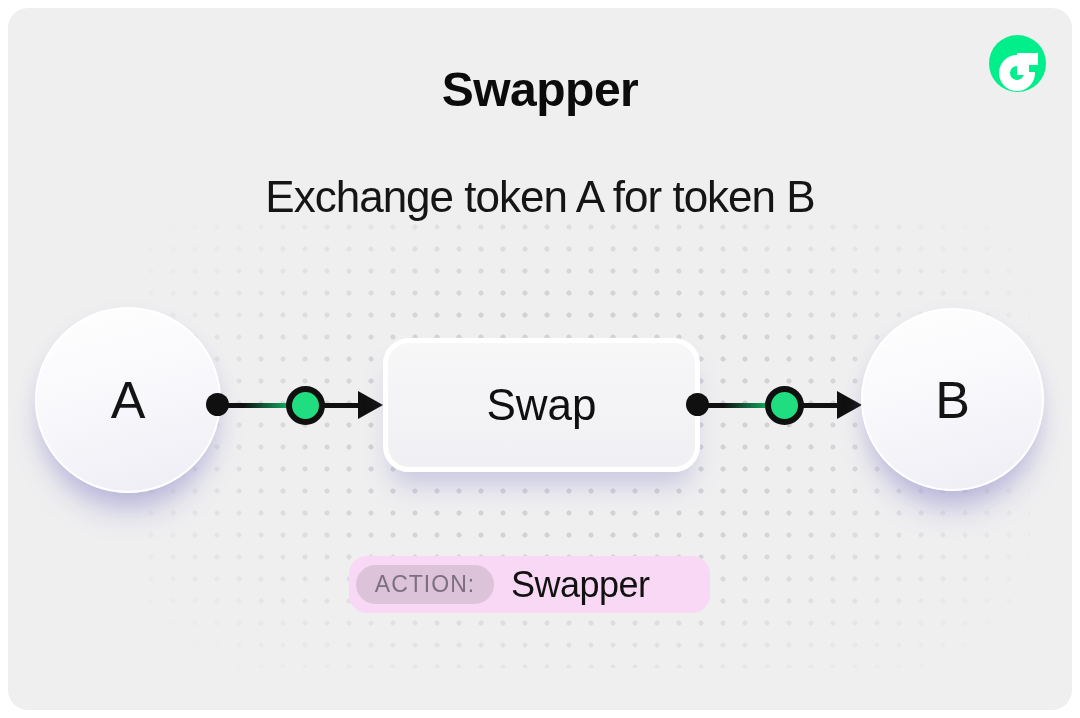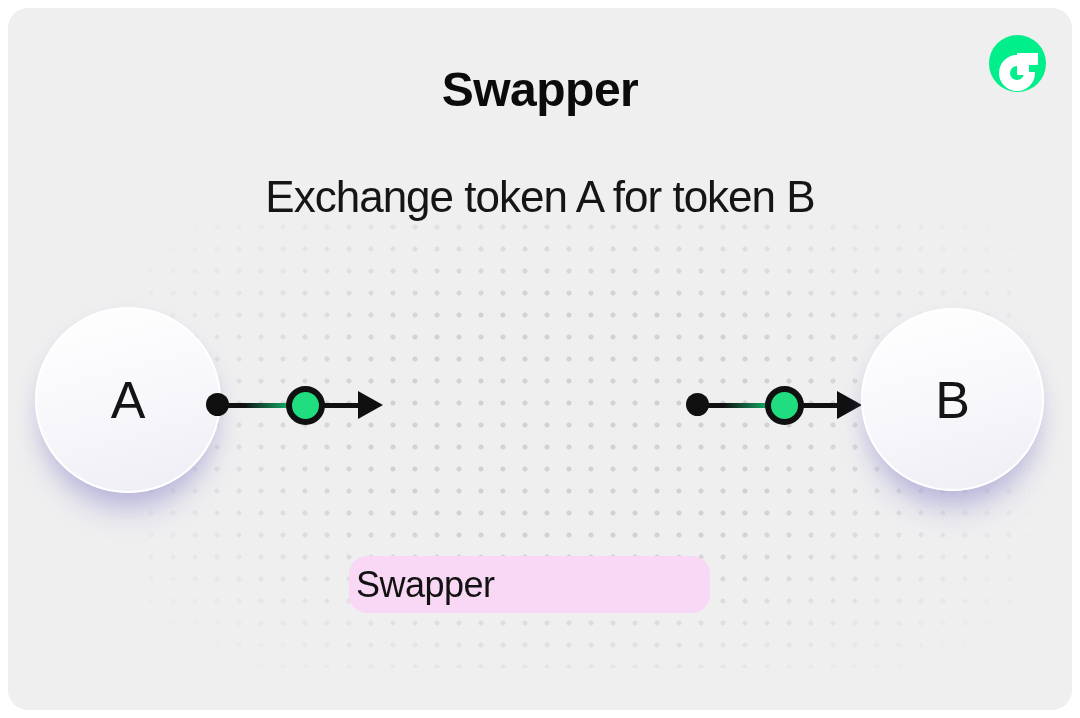--- a/index.html
+++ b/index.html
@@ -108,28 +108,34 @@
   <div class="token-circle circle-a">
     <span class="letter">A</span>
   </div>
 
   <div class="port-dot" style="left:206px;top:393px;"></div>
   <div class="line grad" style="left:222px;top:403px;width:86px;"></div>
   <div class="line" style="left:320px;top:403px;width:42px;"></div>
   <div class="green-dot" style="left:286px;top:386px;"></div>
   <div class="arrow-head" style="left:358px;top:391px;"></div>
 
+  <div class="swap-box">
+    <span class="label">Swap</span>
+  </div>
 
   <div class="port-dot" style="left:686px;top:393px;"></div>
   <div class="line grad" style="left:702px;top:403px;width:86px;"></div>
   <div class="line" style="left:799px;top:403px;width:42px;"></div>
   <div class="green-dot" style="left:765px;top:386px;"></div>
   <div class="arrow-head" style="left:837px;top:391px;"></div>
 
   <div class="token-circle circle-b">
     <span class="letter">B</span>
   </div>
 
   <div class="action-badge">
+    <div class="action-chip">
+      <span>ACTION:</span>
+    </div>
     <span class="action-value">Swapper</span>
   </div>
 
 </div>
 
 </body></html>

